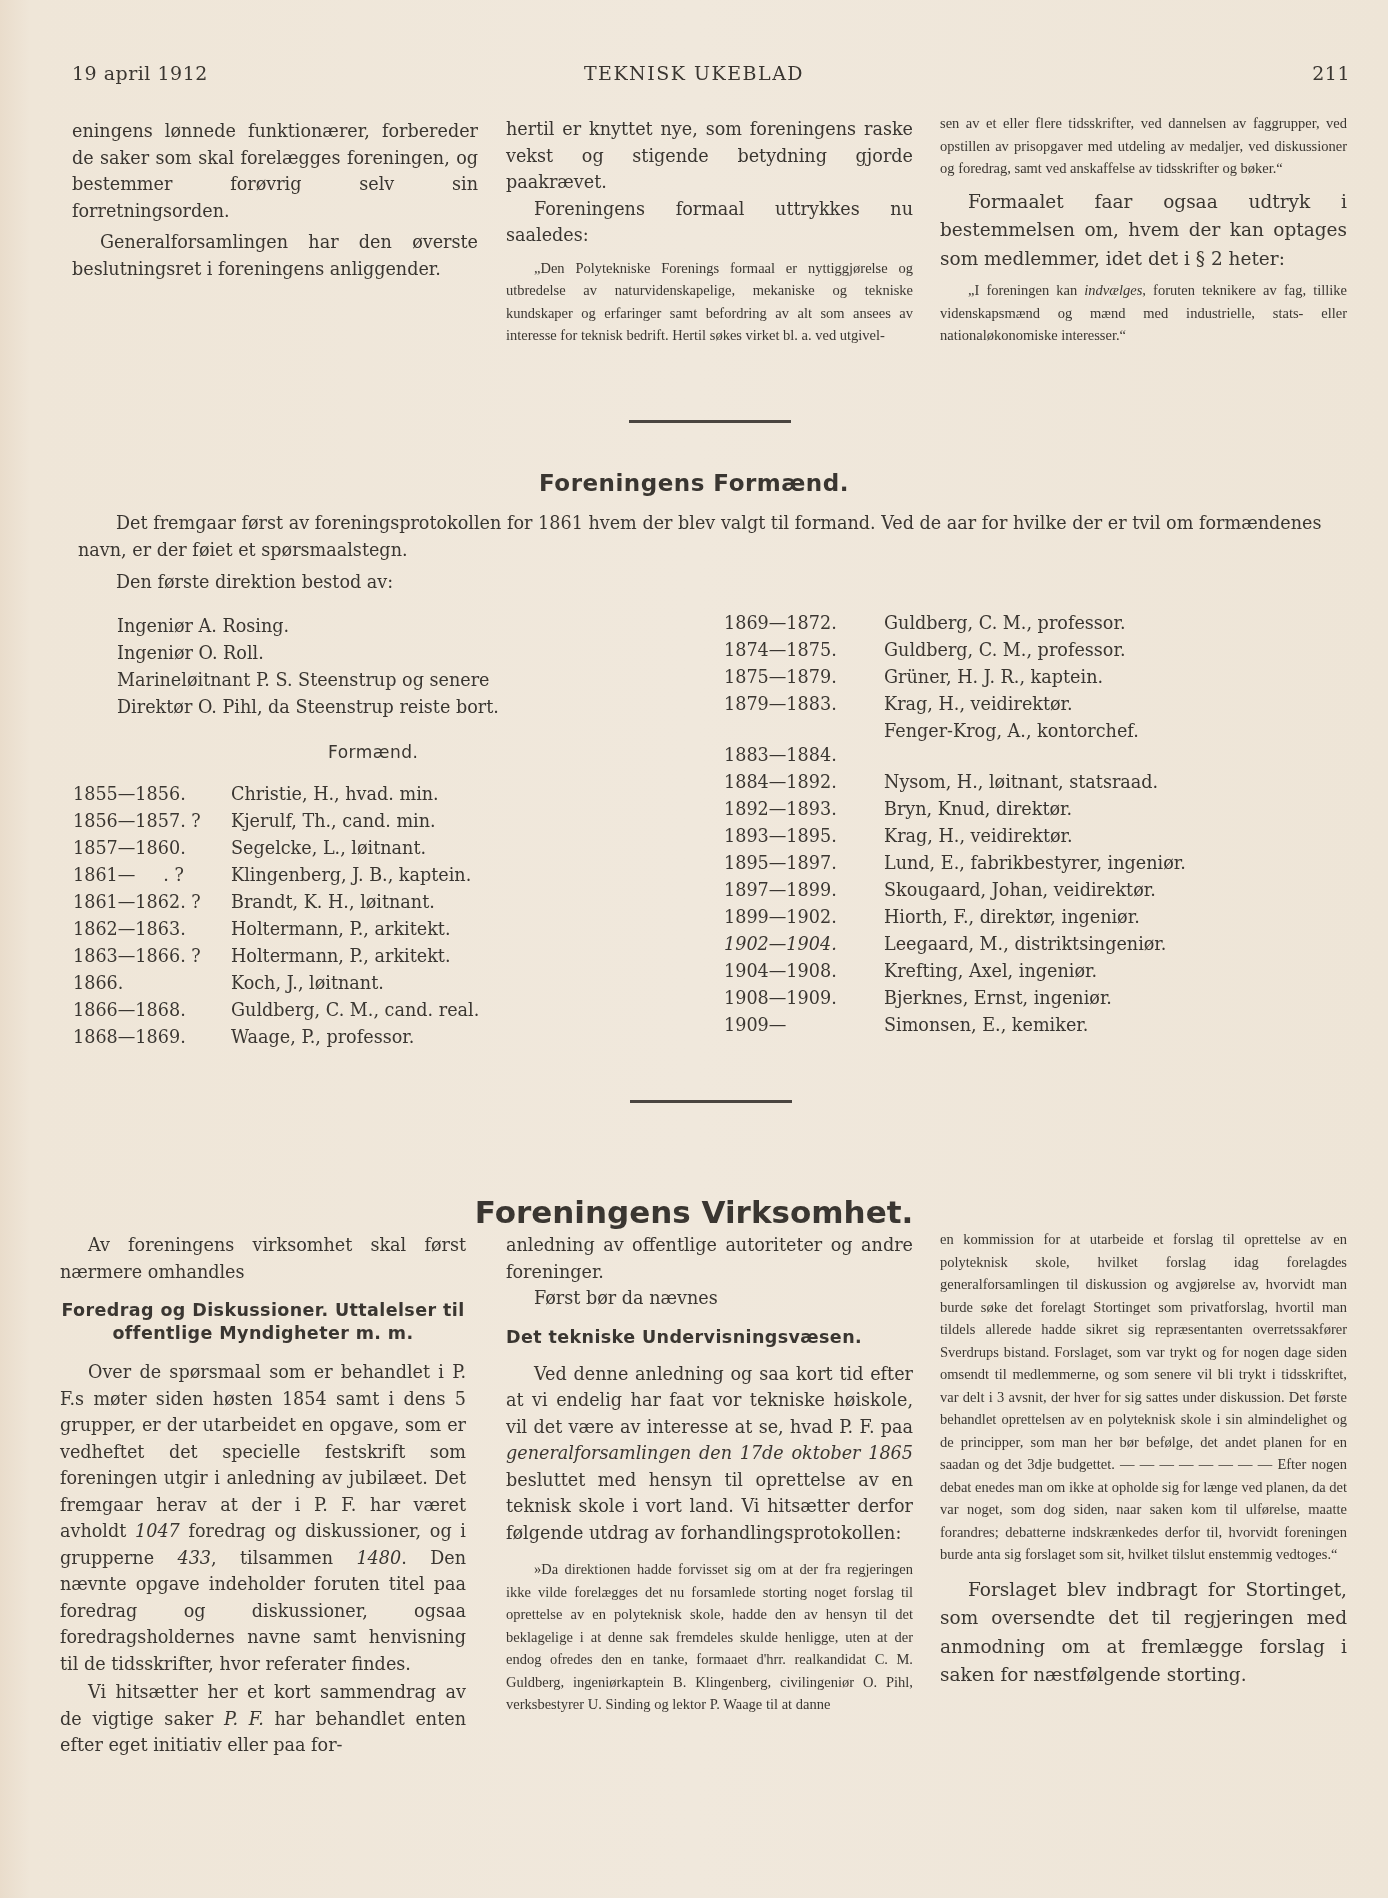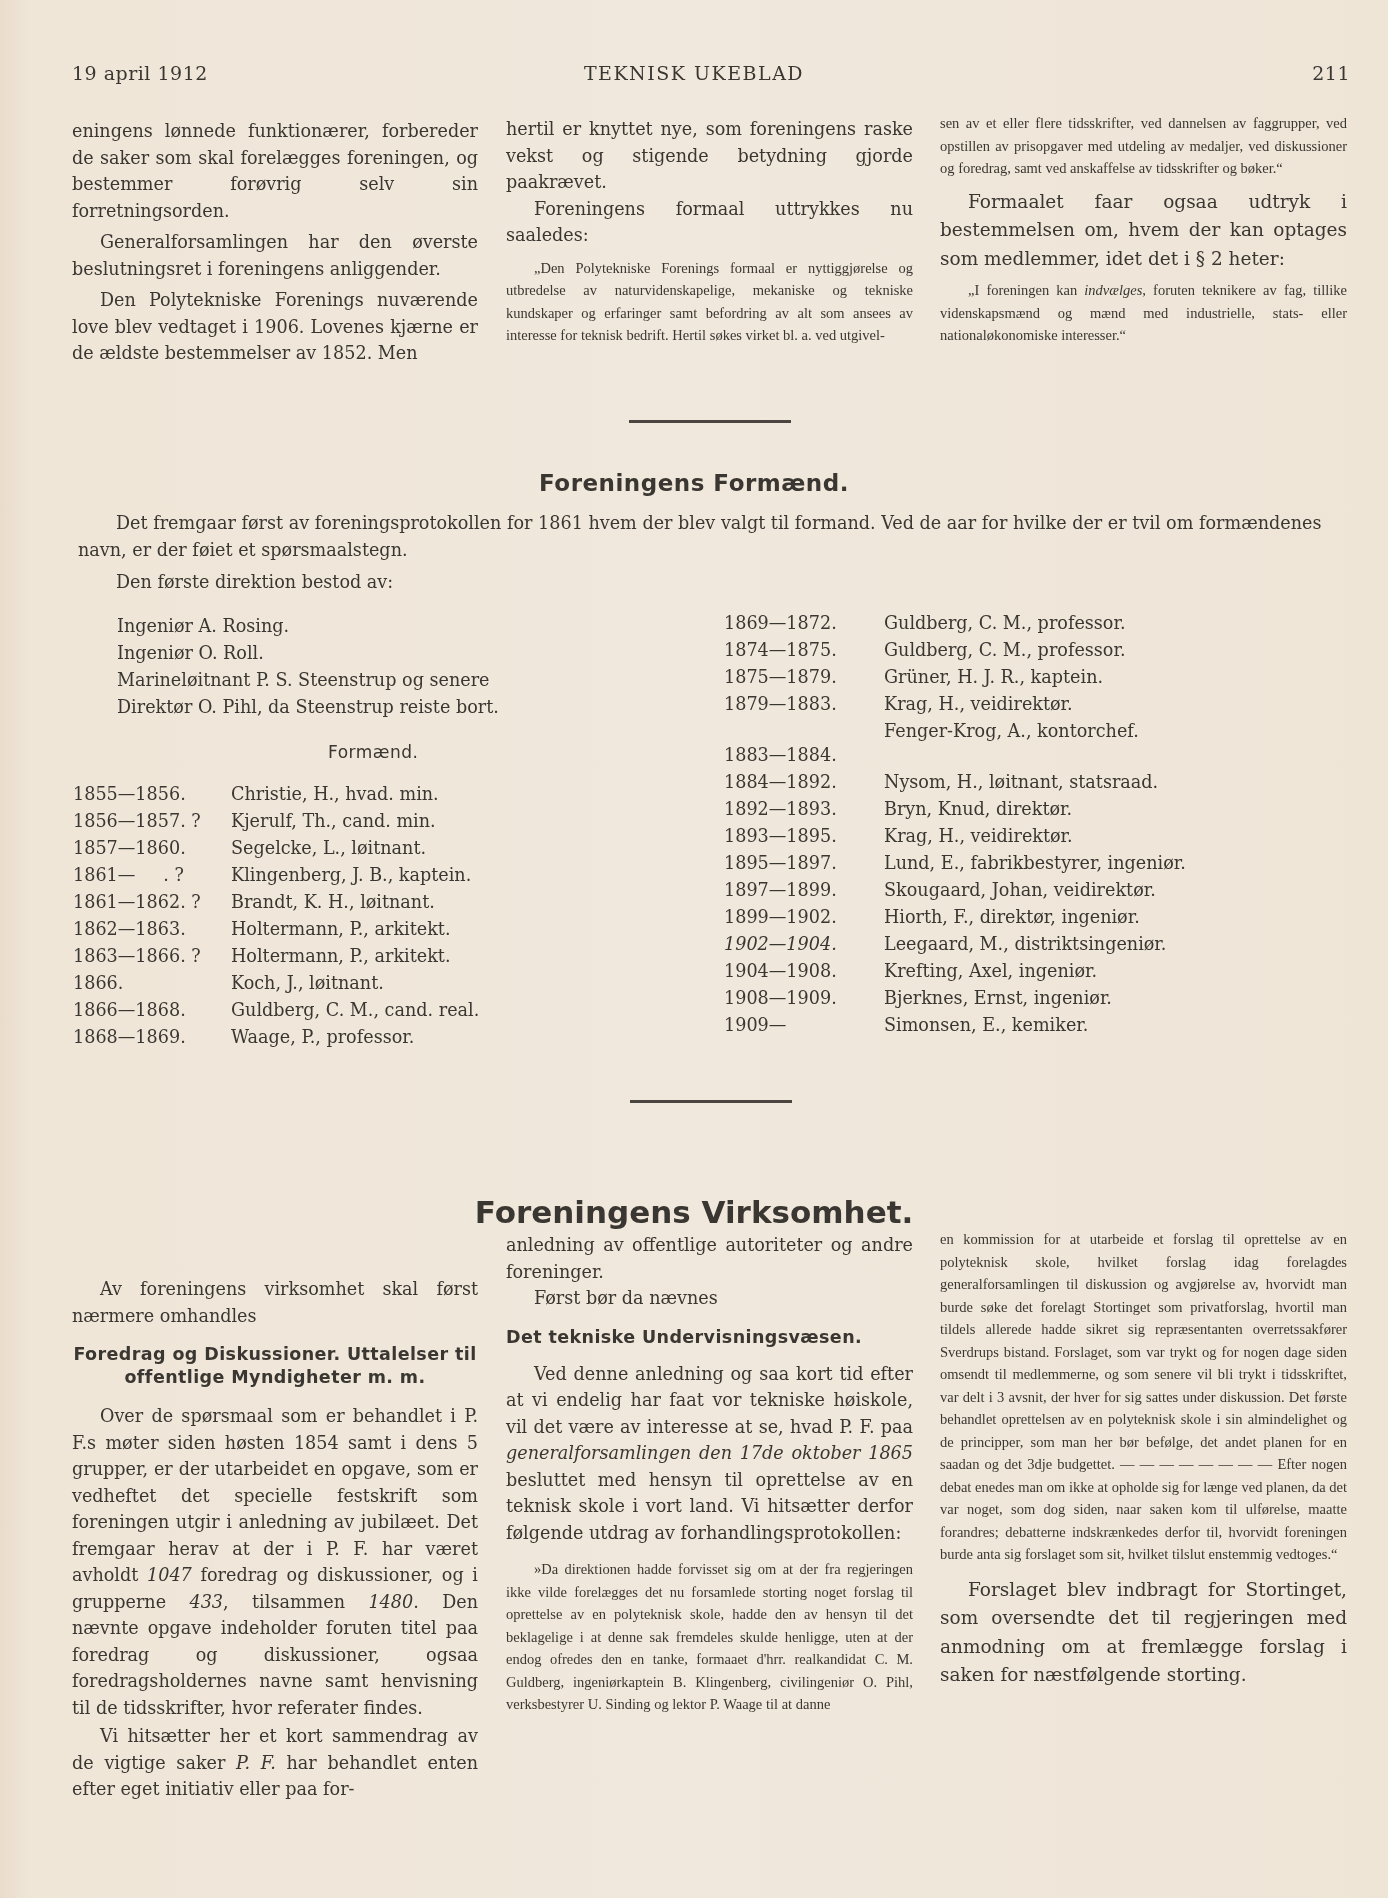--- a/index.html
+++ b/index.html
@@ -38,21 +38,20 @@
 
 <div class="page">
 
   <div class="abs hdr hdr-left">19 april 1912</div>
   <div class="abs hdr hdr-center">TEKNISK UKEBLAD</div>
   <div class="abs hdr hdr-right">211</div>
 
   <div class="col" style="left:72px; top:118px; width:406px;">
     <p>eningens lønnede funktionærer, forbereder de saker som skal forelægges foreningen, og bestemmer forøvrig selv sin forretningsorden.</p>
     <p class="ind" style="margin-top:5px">Generalforsamlingen har den øverste beslutningsret i foreningens anliggender.</p>
-    <p class="ind" style="margin-top:5px">Den Polytekniske Forenings nuværende love blev vedtaget i 1906. Lovenes kjærne er de ældste bestemmelser av 1852. Men</p>
   </div>
 
   <div class="col" style="left:506px; top:116px; width:407px;">
     <p>hertil er knyttet nye, som foreningens raske vekst og stigende betydning gjorde paakrævet.</p>
     <p class="ind">Foreningens formaal uttrykkes nu saaledes:</p>
     <p class="small ind" style="margin-top:8px">„Den Polytekniske Forenings formaal er nyttiggjørelse og utbredelse av naturvidenskapelige, mekaniske og tekniske kundskaper og erfaringer samt befordring av alt som ansees av interesse for teknisk bedrift. Hertil søkes virket bl. a. ved utgivel-</p>
   </div>
 
   <div class="col" style="left:940px; top:112px; width:407px;">
     <p class="small">sen av et eller flere tidsskrifter, ved dannelsen av faggrupper, ved opstillen av prisopgaver med utdeling av medaljer, ved diskussioner og foredrag, samt ved anskaffelse av tidsskrifter og bøker.“</p>
@@ -178,21 +177,21 @@
       <div class="row">
         <span class="yr2" style="white-space: pre;">1909—</span>
         <span>Simonsen, E., kemiker.</span>
       </div>
     </div>
 
   <div class="rule" style="left:630px; top:1100px; width:162px;"></div>
 
   <div class="sec-title t2">Foreningens Virksomhet.</div>
 
-  <div class="col" style="left:72px; top:1232px; width:406px;margin-top:44px;">
+  <div class="col" style="left:60px; top:1232px; width:406px;">
     <p class="ind">Av foreningens virksomhet skal først nærmere omhandles</p>
     <p class="subhead" style="margin:14px 0 14px">Foredrag og Diskussioner. Uttalelser til offentlige Myndigheter m. m.</p>
     <p class="ind"><span>Over de spørsmaal som er behandlet i P. F.s møter siden høsten 1854 samt i dens 5 grupper, er der utarbeidet en opgave, som er vedheftet det specielle festskrift som foreningen utgir i anledning av jubilæet. Det fremgaar herav at der i P. F. har været avholdt </span><em>1047</em><span> foredrag og diskussioner, og i grupperne </span><em>433</em><span>, tilsammen </span><em>1480</em><span>. Den nævnte opgave indeholder foruten titel paa foredrag og diskussioner, ogsaa foredragsholdernes navne samt henvisning til de tidsskrifter, hvor referater findes.</span></p>
     <p class="ind" style="margin-top:2px"><span>Vi hitsætter her et kort sammendrag av de vigtige saker </span><em>P. F.</em><span> har behandlet enten efter eget initiativ eller paa for-</span></p>
   </div>
 
   <div class="col" style="left:506px; top:1232px; width:407px;">
     <p>anledning av offentlige autoriteter og andre foreninger.</p>
     <p class="ind">Først bør da nævnes</p>
     <p class="subhead" style="margin:14px 0 12px; text-align:left;">Det tekniske Undervisningsvæsen.</p>

